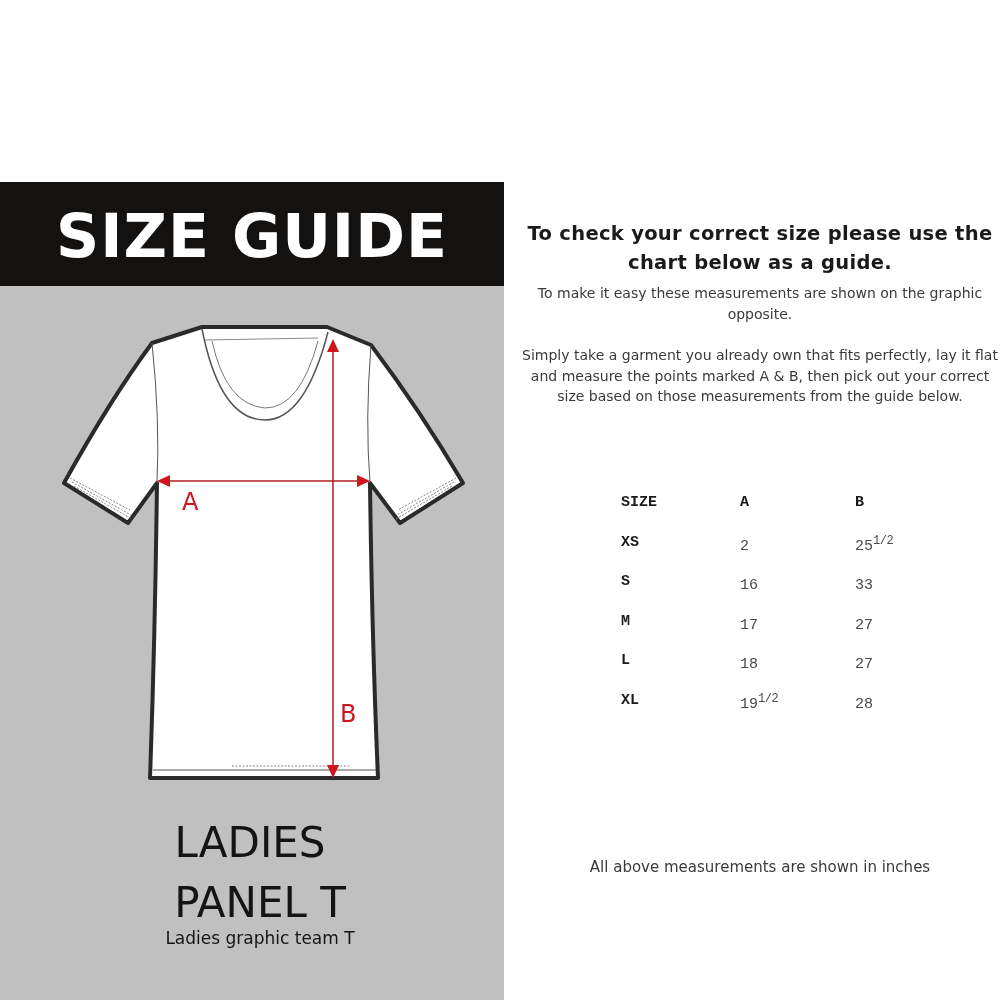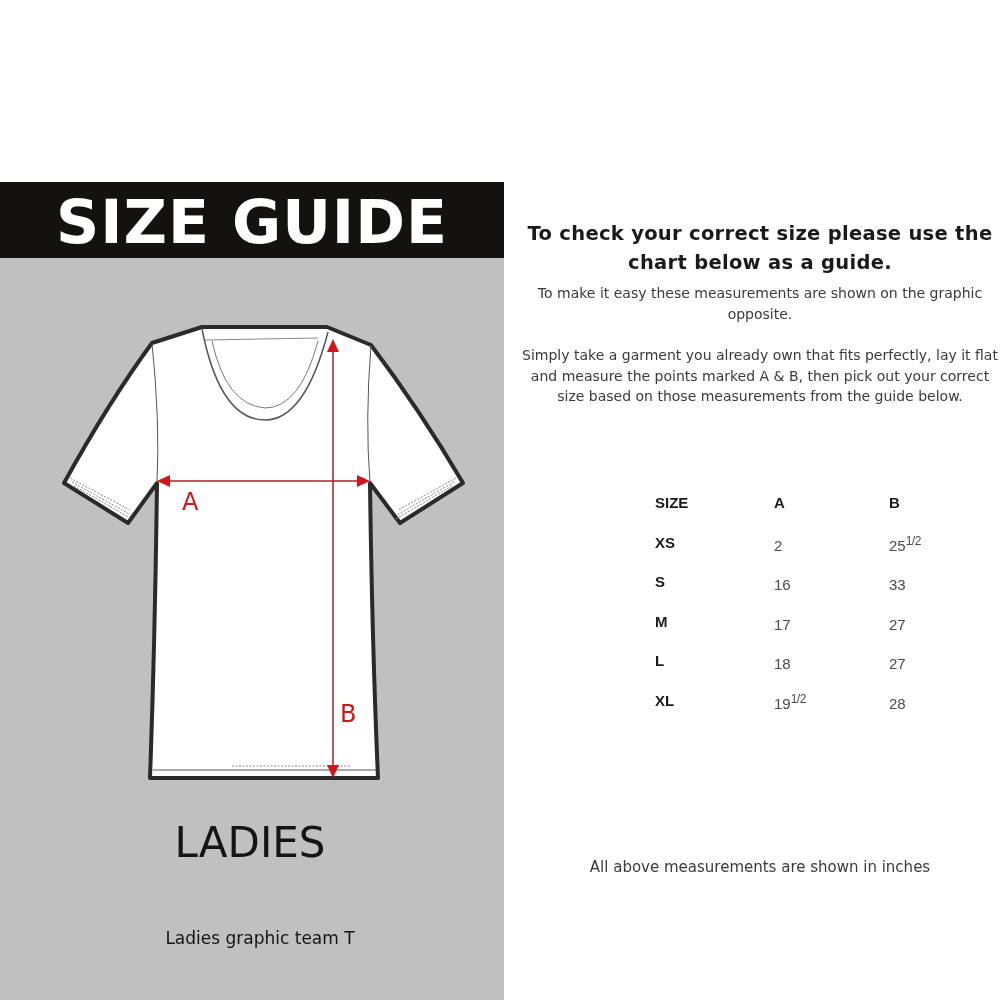--- a/index.html
+++ b/index.html
@@ -1,29 +1,29 @@
 <!DOCTYPE html>
 <html><head>
 <meta charset="utf-8">
 <style>
   html, body { margin: 0; padding: 0; }
   body { width: 1000px; height: 1000px; background: #ffffff; position: relative; overflow: hidden; font-family: "DejaVu Sans", sans-serif; }
   .left-panel { position: absolute; left: 0; top: 182px; width: 504px; height: 818px; background: #c1c0c1; }
-  .header-bar { position: absolute; left: 0; top: 0; width: 504px; height: 76px; background: #141210; display: flex; align-items: center; justify-content: center; }
+  .header-bar { position: absolute; left: 0; top: 0; width: 504px; height: 104px; background: #141210; display: flex; align-items: center; justify-content: center; }
   .header-title { color: #ffffff; font-family: "DejaVu Sans", sans-serif; font-weight: bold; font-size: 60px; letter-spacing: 1px; line-height: 1; margin-top: 4px; }
   .shirt { position: absolute; left: 0; top: 0; }
   .product-name { position: absolute; left: 0; width: 504px; text-align: center; color: #141414; font-family: "DejaVu Sans", sans-serif; font-size: 42px; line-height: 1; }
   .name-line1 { top: 640px; left: -2px; }
   .name-line2 { top: 700px; left: 8px; }
   .subtitle { position: absolute; top: 746px; left: 0; width: 520px; text-align: center; font-family: "DejaVu Sans", sans-serif; font-size: 17px; color: #141414; }
   .intro { position: absolute; top: 199px; left: 520px; width: 480px; text-align: center; font-family: "DejaVu Sans", sans-serif; font-size: 19.5px; line-height: 29px; color: #1a1a1a; font-weight: bold; letter-spacing: 0.3px; margin-top: 20px; }
   .para { position: absolute; left: 520px; width: 480px; text-align: center; font-family: "DejaVu Sans", sans-serif; font-size: 14px; line-height: 20.5px; color: #3a3a3a; }
   .para1 { top: 283px; }
   .para2 { top: 345px; }
-  .size-table { position: absolute; top: 494px; left: 655px; border-collapse: collapse; font-family: Liberation Sans, sans-serif; }
+  .size-table { position: absolute; top: 494px; left: 621px; border-collapse: collapse; font-family: Liberation Mono, monospace; }
   .size-table td, .size-table th { padding: 0; height: 39.5px; vertical-align: top; text-align: left; font-size: 15px; }
   .size-table th { font-weight: bold; color: #1a1a1a; }
   .col-size { width: 119px; font-weight: bold; color: #1a1a1a; }
   .col-a { width: 115px; color: #4a4a4a; }
   .col-b { width: 80px; color: #4a4a4a; }
   .frac { font-size: 12px; vertical-align: 6px; letter-spacing: -0.5px; }
   .footnote { position: absolute; top: 857px; left: 520px; width: 480px; text-align: center; font-family: "DejaVu Sans", sans-serif; font-size: 15px; line-height: 20px; color: #3a3a3a; }
 </style>
 </head>
 <body>
@@ -59,20 +59,21 @@
     <g>
       <line x1="333" y1="350" x2="333" y2="768" stroke="#b01c22" stroke-width="1.5"></line>
       <polygon points="333,339 327,352 339,352" fill="#d0161c"></polygon>
       <polygon points="333,778 327,765 339,765" fill="#d0161c"></polygon>
     </g>
     <text x="182" y="510" font-family="DejaVu Sans, sans-serif" font-size="24" fill="#d0161c">A</text>
     <text x="340" y="722" font-family="DejaVu Sans, sans-serif" font-size="24" fill="#d0161c">B</text>
   </svg>
 
   <div class="product-name name-line1">LADIES</div>
+  <div class="product-name name-line2">PANEL T</div>
   <div class="subtitle">Ladies graphic team T</div>
 </div>
 
 <div class="intro">To check your correct size please use the chart below as a guide.</div>
 <div class="para para1">To make it easy these measurements are shown on the graphic opposite.</div>
 <div class="para para2">Simply take a garment you already own that fits perfectly, lay it flat and measure the points marked A &amp; B, then pick out your correct size based on those measurements from the guide below.</div>
 
 <table class="size-table">
   <tbody>
       <tr>

